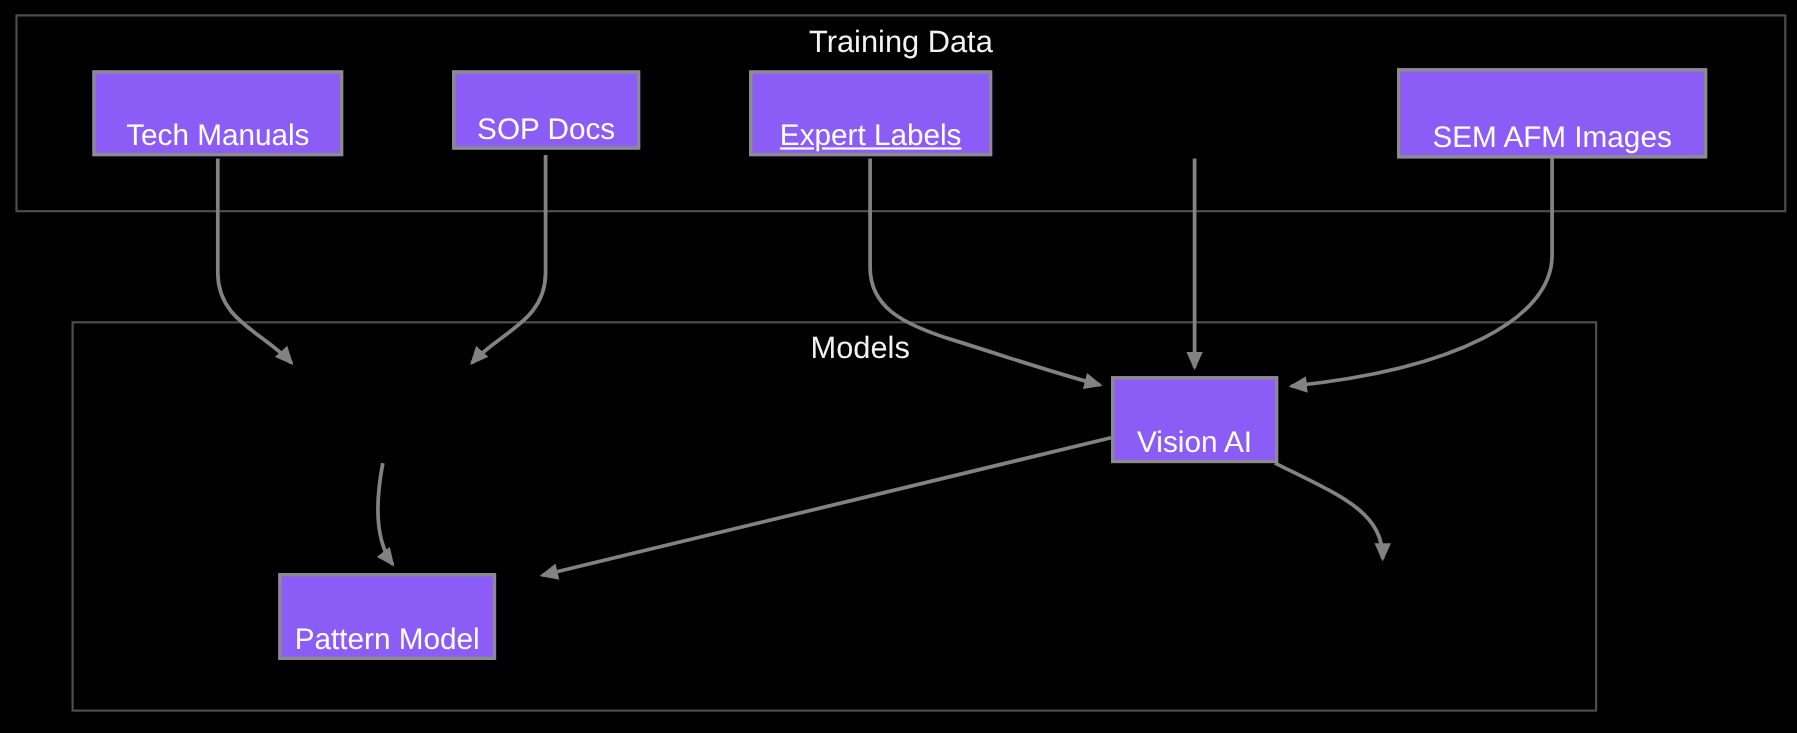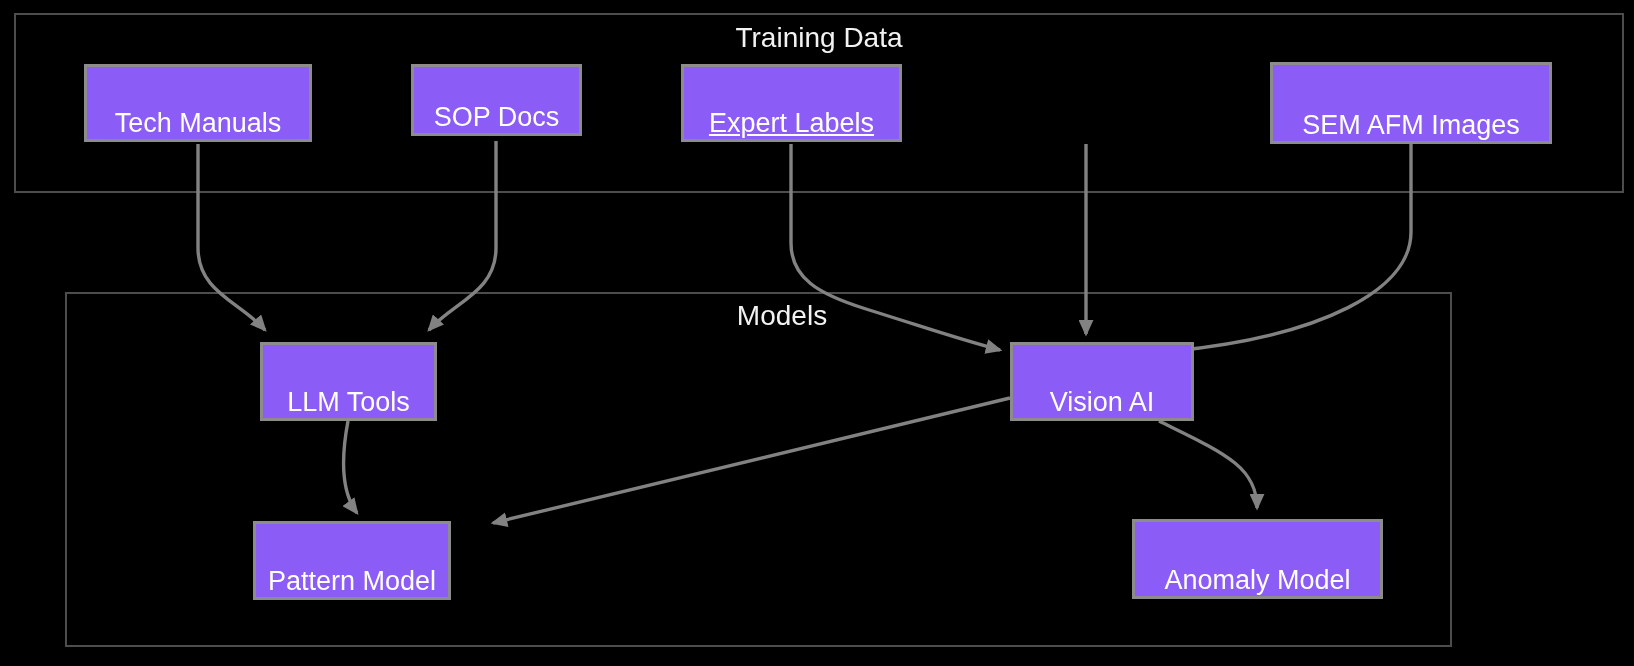--- a/index.html
+++ b/index.html
@@ -46,21 +46,21 @@
     font-size: 27px;
     white-space: nowrap;
     z-index: 3;
   }
   #node-tech-manuals   { left: 84px;   top: 64px;  width: 228px; height: 78px; }
   #node-sop-docs       { left: 411px;  top: 64px;  width: 171px; height: 72px; }
   #node-expert-labels  { left: 681px;  top: 64px;  width: 221px; height: 78px; text-decoration: underline; }
   #node-defect-db      { left: 1001px; top: 64px;  width: 171px; height: 78px; }
   #node-sem-afm-images { left: 1270px; top: 62px;  width: 282px; height: 82px; }
   #node-llm-tools      { left: 260px;  top: 342px; width: 177px; height: 79px; }
-  #node-vision-ai      { left: 1010px; top: 342px; width: 184px; height: 79px; }
+  #node-vision-ai      { left: 1010px; top: 342px; width: 152px; height: 79px; }
   #node-pattern-model  { left: 253px;  top: 521px; width: 198px; height: 79px; }
   #node-anomaly-model  { left: 1132px; top: 519px; width: 251px; height: 80px; }
 
   svg.edges {
     position: absolute;
     left: 0; top: 0;
     width: 1634px;
     height: 666px;
     z-index: 2;
   }
@@ -102,26 +102,20 @@
   </div>
   <div class="node" id="node-sop-docs">
     <span>SOP Docs</span>
   </div>
   <div class="node" id="node-expert-labels">
     <span>Expert Labels</span>
   </div>
   <div class="node" id="node-sem-afm-images">
     <span>SEM AFM Images</span>
   </div>
-  <div class="node" id="node-llm-tools">
-    <span>LLM Tools</span>
-  </div>
   <div class="node" id="node-vision-ai">
     <span>Vision AI</span>
   </div>
   <div class="node" id="node-pattern-model">
     <span>Pattern Model</span>
   </div>
-  <div class="node" id="node-anomaly-model">
-    <span>Anomaly Model</span>
-  </div>
 
 </div>
 
 </body></html>

